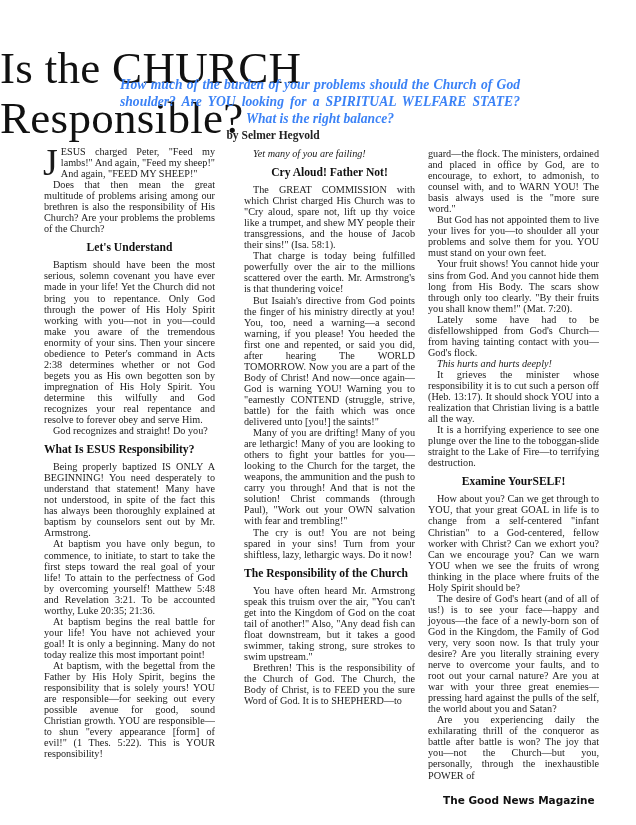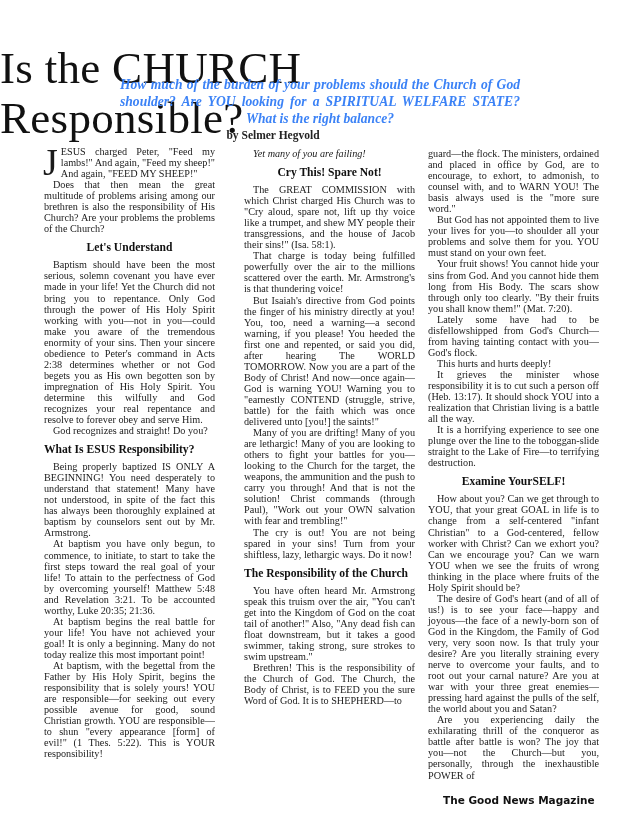--- a/index.html
+++ b/index.html
@@ -41,37 +41,37 @@
   <p>God recognizes and straight! Do you?</p>
   <h3 class="left">What Is ESUS Responsibility?</h3>
   <p>Being properly baptized IS ONLY A BEGINNING! You need desperately to understand that statement! Many have not understood, in spite of the fact this has always been thoroughly explained at baptism by counselors sent out by Mr. Armstrong.</p>
   <p>At baptism you have only begun, to commence, to initiate, to start to take the first steps toward the real goal of your life! To attain to the perfectness of God by overcoming yourself! Matthew 5:48 and Revelation 3:21. To be accounted worthy, Luke 20:35; 21:36.</p>
   <p>At baptism begins the real battle for your life! You have not achieved your goal! It is only a beginning. Many do not today realize this most important point!</p>
   <p>At baptism, with the begettal from the Father by His Holy Spirit, begins the responsibility that is solely yours! YOU are responsible—for seeking out every possible avenue for good, sound Christian growth. YOU are responsible—to shun "every appearance [form] of evil!" (1 Thes. 5:22). This is YOUR responsibility!</p>
 </div>
 
 <div class="col col2">
   <p style="font-style:italic">Yet many of you are failing!</p>
-  <h3>Cry This! Spare Not!</h3>
+  <h3>Cry Aloud! Father Not!</h3>
   <p>The GREAT COMMISSION with which Christ charged His Church was to "Cry aloud, spare not, lift up thy voice like a trumpet, and shew MY people their transgressions, and the house of Jacob their sins!" (Isa. 58:1).</p>
   <p>That charge is today being fulfilled powerfully over the air to the millions scattered over the earth. Mr. Armstrong's is that thundering voice!</p>
   <p>But Isaiah's directive from God points the finger of his ministry directly at you! You, too, need a warning—a second warning, if you please! You heeded the first one and repented, or said you did, after hearing The WORLD TOMORROW. Now you are a part of the Body of Christ! And now—once again—God is warning YOU! Warning you to "earnestly CONTEND (struggle, strive, battle) for the faith which was once delivered unto [you!] the saints!"</p>
   <p>Many of you are drifting! Many of you are lethargic! Many of you are looking to others to fight your battles for you—looking to the Church for the target, the weapons, the ammunition and the push to carry you through! And that is not the solution! Christ commands (through Paul), "Work out your OWN salvation with fear and trembling!"</p>
   <p>The cry is out! You are not being spared in your sins! Turn from your shiftless, lazy, lethargic ways. Do it now!</p>
   <h3 class="left">The Responsibility of the Church</h3>
   <p>You have often heard Mr. Armstrong speak this truism over the air, "You can't get into the Kingdom of God on the coat tail of another!" Also, "Any dead fish can float downstream, but it takes a good swimmer, taking strong, sure strokes to swim upstream."</p>
   <p>Brethren! This is the responsibility of the Church of God. The Church, the Body of Christ, is to FEED you the sure Word of God. It is to SHEPHERD—to</p>
 </div>
 
 <div class="col col3">
   <p class="noindent">guard—the flock. The ministers, ordained and placed in office by God, are to encourage, to exhort, to admonish, to counsel with, and to WARN YOU! The basis always used is the "more sure word."</p>
   <p>But God has not appointed them to live your lives for you—to shoulder all your problems and solve them for you. YOU must stand on your own feet.</p>
   <p>Your fruit shows! You cannot hide your sins from God. And you cannot hide them long from His Body. The scars show through only too clearly. "By their fruits you shall know them!" (Mat. 7:20).</p>
   <p>Lately some have had to be disfellowshipped from God's Church—from having tainting contact with you—God's flock.</p>
-  <p style="">This hurts and hurts deeply!</p>
+  <p style="font-style:italic">This hurts and hurts deeply!</p>
   <p>It grieves the minister whose responsibility it is to cut such a person off (Heb. 13:17). It should shock YOU into a realization that Christian living is a battle all the way.</p>
   <p>It is a horrifying experience to see one plunge over the line to the toboggan-slide straight to the Lake of Fire—to terrifying destruction.</p>
   <h3>Examine YourSELF!</h3>
   <p>How about you? Can we get through to YOU, that your great GOAL in life is to change from a self-centered "infant Christian" to a God-centered, fellow worker with Christ? Can we exhort you? Can we encourage you? Can we warn YOU when we see the fruits of wrong thinking in the place where fruits of the Holy Spirit should be?</p>
   <p>The desire of God's heart (and of all of us!) is to see your face—happy and joyous—the face of a newly-born son of God in the Kingdom, the Family of God very, very soon now. Is that truly your desire? Are you literally straining every nerve to overcome your faults, and to root out your carnal nature? Are you at war with your three great enemies—pressing hard against the pulls of the self, the world about you and Satan?</p>
   <p>Are you experiencing daily the exhilarating thrill of the conqueror as battle after battle is won? The joy that you—not the Church—but you, personally, through the inexhaustible POWER of</p>
 </div>
 
 <div class="footer">The Good News Magazine</div>
 

